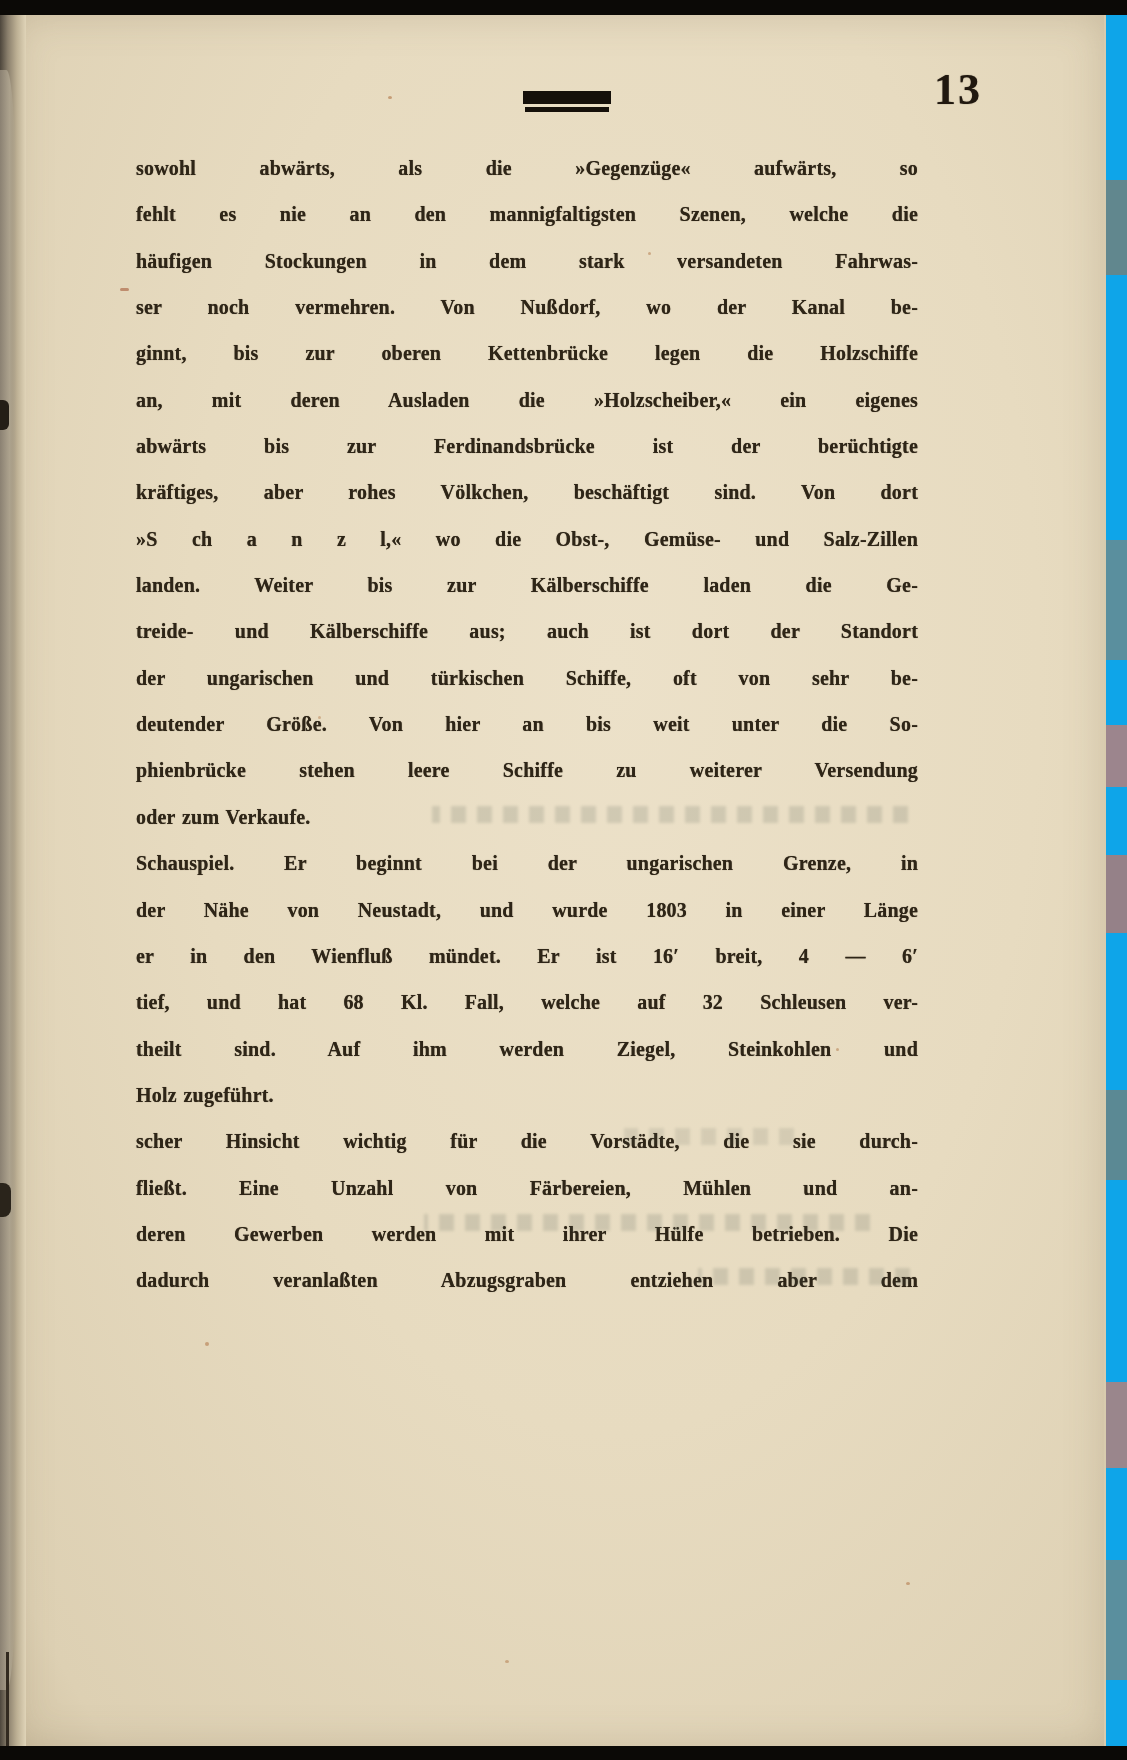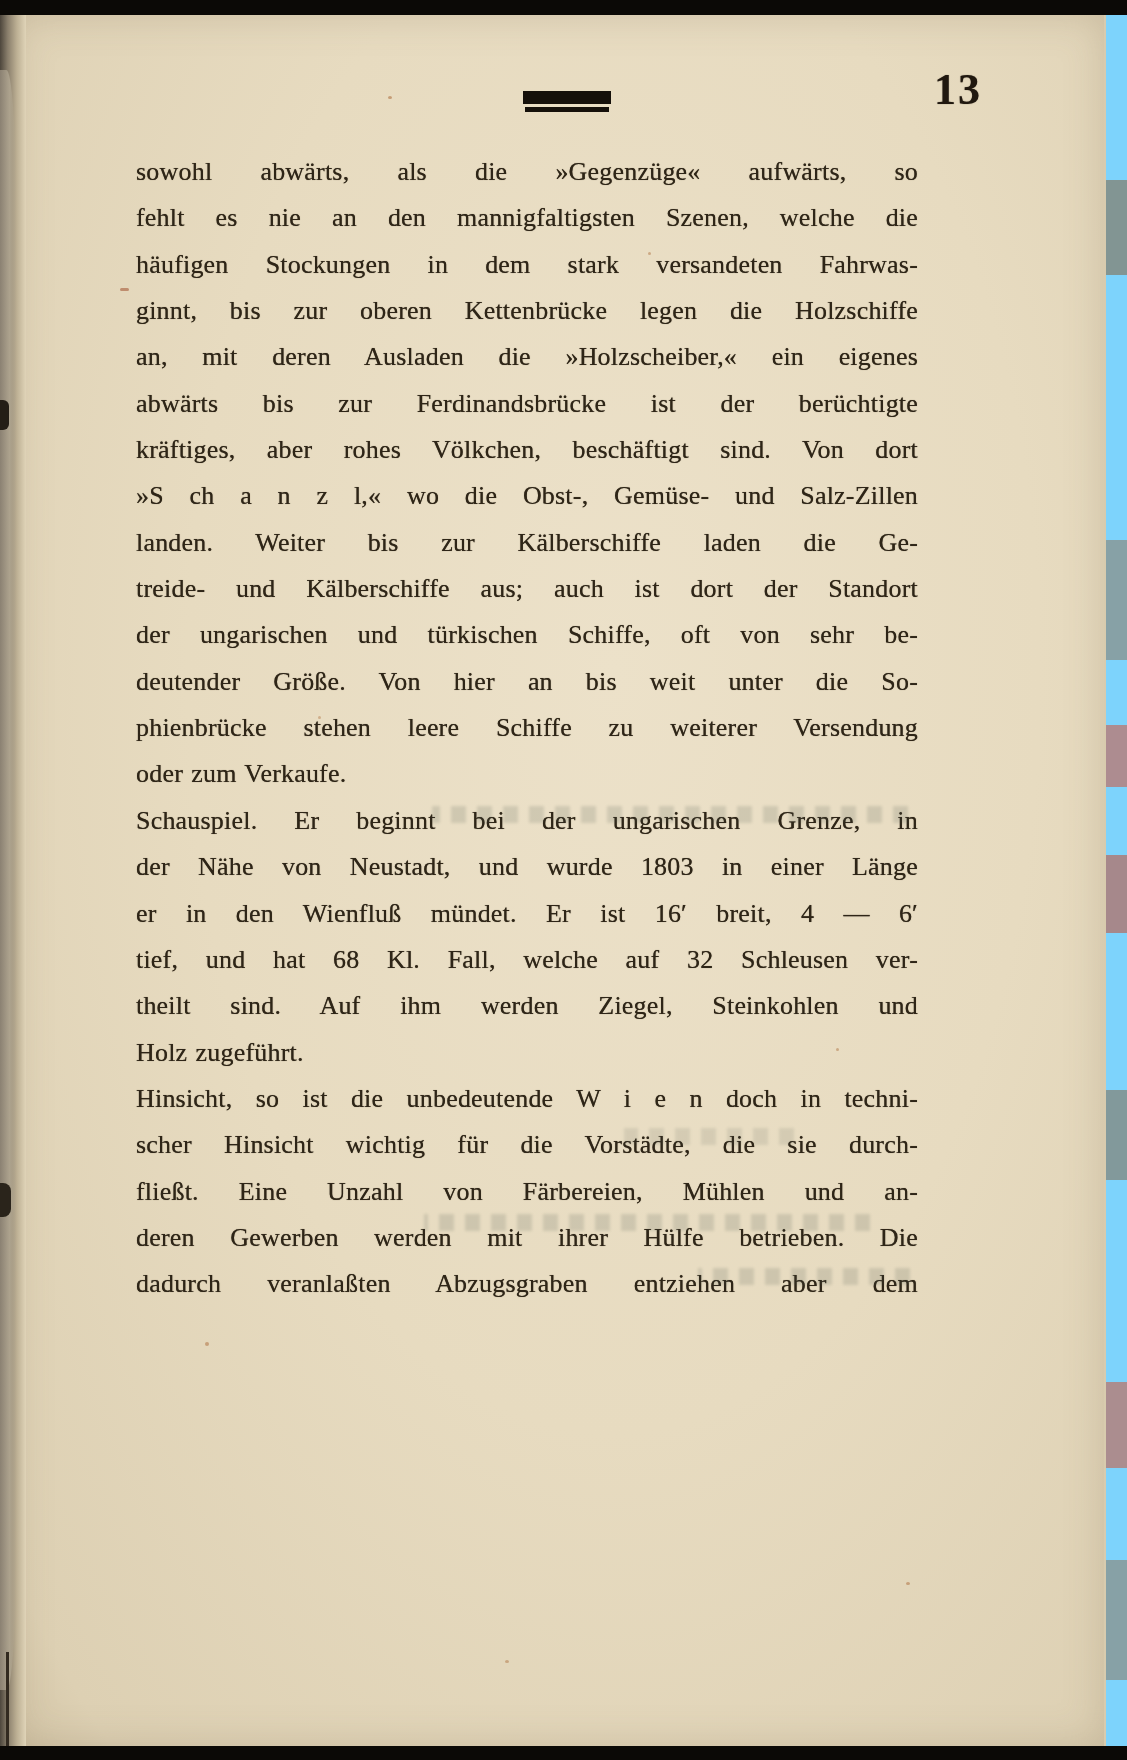--- a/index.html
+++ b/index.html
@@ -1,18 +1,18 @@
 <!DOCTYPE html>
 <html><head>
 <meta charset="utf-8">
 <style>
   html,body{margin:0;padding:0;background:#0c0a07;}
   .scan{
     position:relative;width:1127px;height:1760px;overflow:hidden;
-    background:#7dd3fc;font-family:"Liberation Serif","DejaVu Serif",serif;
+    background:#0ea5e9;font-family:"Liberation Serif","DejaVu Serif",serif;
   }
   .paper{
     position:absolute;left:12px;top:13px;width:1094px;height:1735px;
     background:
       radial-gradient(ellipse at 55% 38%, #ece1c9 0%, #e7dbc0 50%, #ddd0b3 92%, #d2c4a6 100%);
     box-shadow:inset 0 0 40px rgba(120,100,70,.25);
   }
   
   .edge-top{position:absolute;left:0;top:0;width:1127px;height:15px;background:#0b0906;}
   .edge-bottom{position:absolute;left:0;top:1746px;width:1127px;height:14px;background:#0b0906;}
@@ -50,21 +50,21 @@
   .orn-bar1{width:88px;height:13px;background:#15100a;}
   .orn-bar2{width:84px;height:5px;background:#15100a;margin:3px 0 0 2px;}
   .page-number{
     position:absolute;left:934px;top:64px;
     font-size:44px;font-weight:700;color:#20180f;letter-spacing:2px;
     text-shadow:0 0 1px rgba(32,24,15,.6);
   }
   
   .text-block{position:absolute;left:136px;top:157px;width:782px;}
   .line{
-    height:46.35px;font-size:26px;font-weight:400;color:#2e2517;
+    height:46.35px;font-size:20px;font-weight:700;color:#2e2517;
     text-align:justify;text-align-last:justify;
     letter-spacing:.2px;word-spacing:1.5px;white-space:normal;
     text-shadow:0 0 .7px rgba(46,37,23,.8);
   }
   .line.end{text-align-last:left;}
   .line.indent{text-indent:66px;}
   
   .ghost{
     position:absolute;height:17px;opacity:.16;filter:blur(1.6px);
     background:repeating-linear-gradient(90deg,#49544a 0 15px,transparent 15px 26px);
@@ -112,38 +112,38 @@
     <div class="orn-bar1"></div>
     <div class="orn-bar2"></div>
   </div>
 
   <div class="page-number">13</div>
 
   <div class="text-block">
       <div class="line">sowohl abwärts, als die »Gegenzüge« aufwärts, so</div>
       <div class="line">fehlt es nie an den mannigfaltigsten Szenen, welche die</div>
       <div class="line">häufigen Stockungen in dem stark versandeten Fahrwas-</div>
+      <div class="line">ser noch vermehren. Von Nußdorf, wo der Kanal be-</div>
       <div class="line">ginnt, bis zur oberen Kettenbrücke legen die Holzschiffe</div>
       <div class="line">an, mit deren Ausladen die »Holzscheiber,« ein eigenes</div>
       <div class="line">abwärts bis zur Ferdinandsbrücke ist der berüchtigte</div>
       <div class="line">kräftiges, aber rohes Völkchen, beschäftigt sind. Von dort</div>
       <div class="line">»S ch a n z l,« wo die Obst-, Gemüse- und Salz-Zillen</div>
       <div class="line">landen. Weiter bis zur Kälberschiffe laden die Ge-</div>
       <div class="line">treide- und Kälberschiffe aus; auch ist dort der Standort</div>
       <div class="line">der ungarischen und türkischen Schiffe, oft von sehr be-</div>
       <div class="line">deutender Größe. Von hier an bis weit unter die So-</div>
       <div class="line">phienbrücke stehen leere Schiffe zu weiterer Versendung</div>
       <div class="line end">oder zum Verkaufe.</div>
       <div class="line">Schauspiel. Er beginnt bei der ungarischen Grenze, in</div>
       <div class="line">der Nähe von Neustadt, und wurde 1803 in einer Länge</div>
       <div class="line">er in den Wienfluß mündet. Er ist 16′ breit, 4 — 6′</div>
       <div class="line">tief, und hat 68 Kl. Fall, welche auf 32 Schleusen ver-</div>
       <div class="line">theilt sind. Auf ihm werden Ziegel, Steinkohlen und</div>
       <div class="line end">Holz zugeführt.</div>
-      <div class="line">Hinsicht, so ist die unbedeutende W i e n doch in techni-</div>
       <div class="line">scher Hinsicht wichtig für die Vorstädte, die sie durch-</div>
       <div class="line">fließt. Eine Unzahl von Färbereien, Mühlen und an-</div>
       <div class="line">deren Gewerben werden mit ihrer Hülfe betrieben. Die</div>
       <div class="line">dadurch veranlaßten Abzugsgraben entziehen aber dem</div>
     </div>
 
   <div class="ghost ghost-a"></div>
   <div class="ghost ghost-b"></div>
   <div class="ghost ghost-c"></div>
   <div class="ghost ghost-d"></div>

